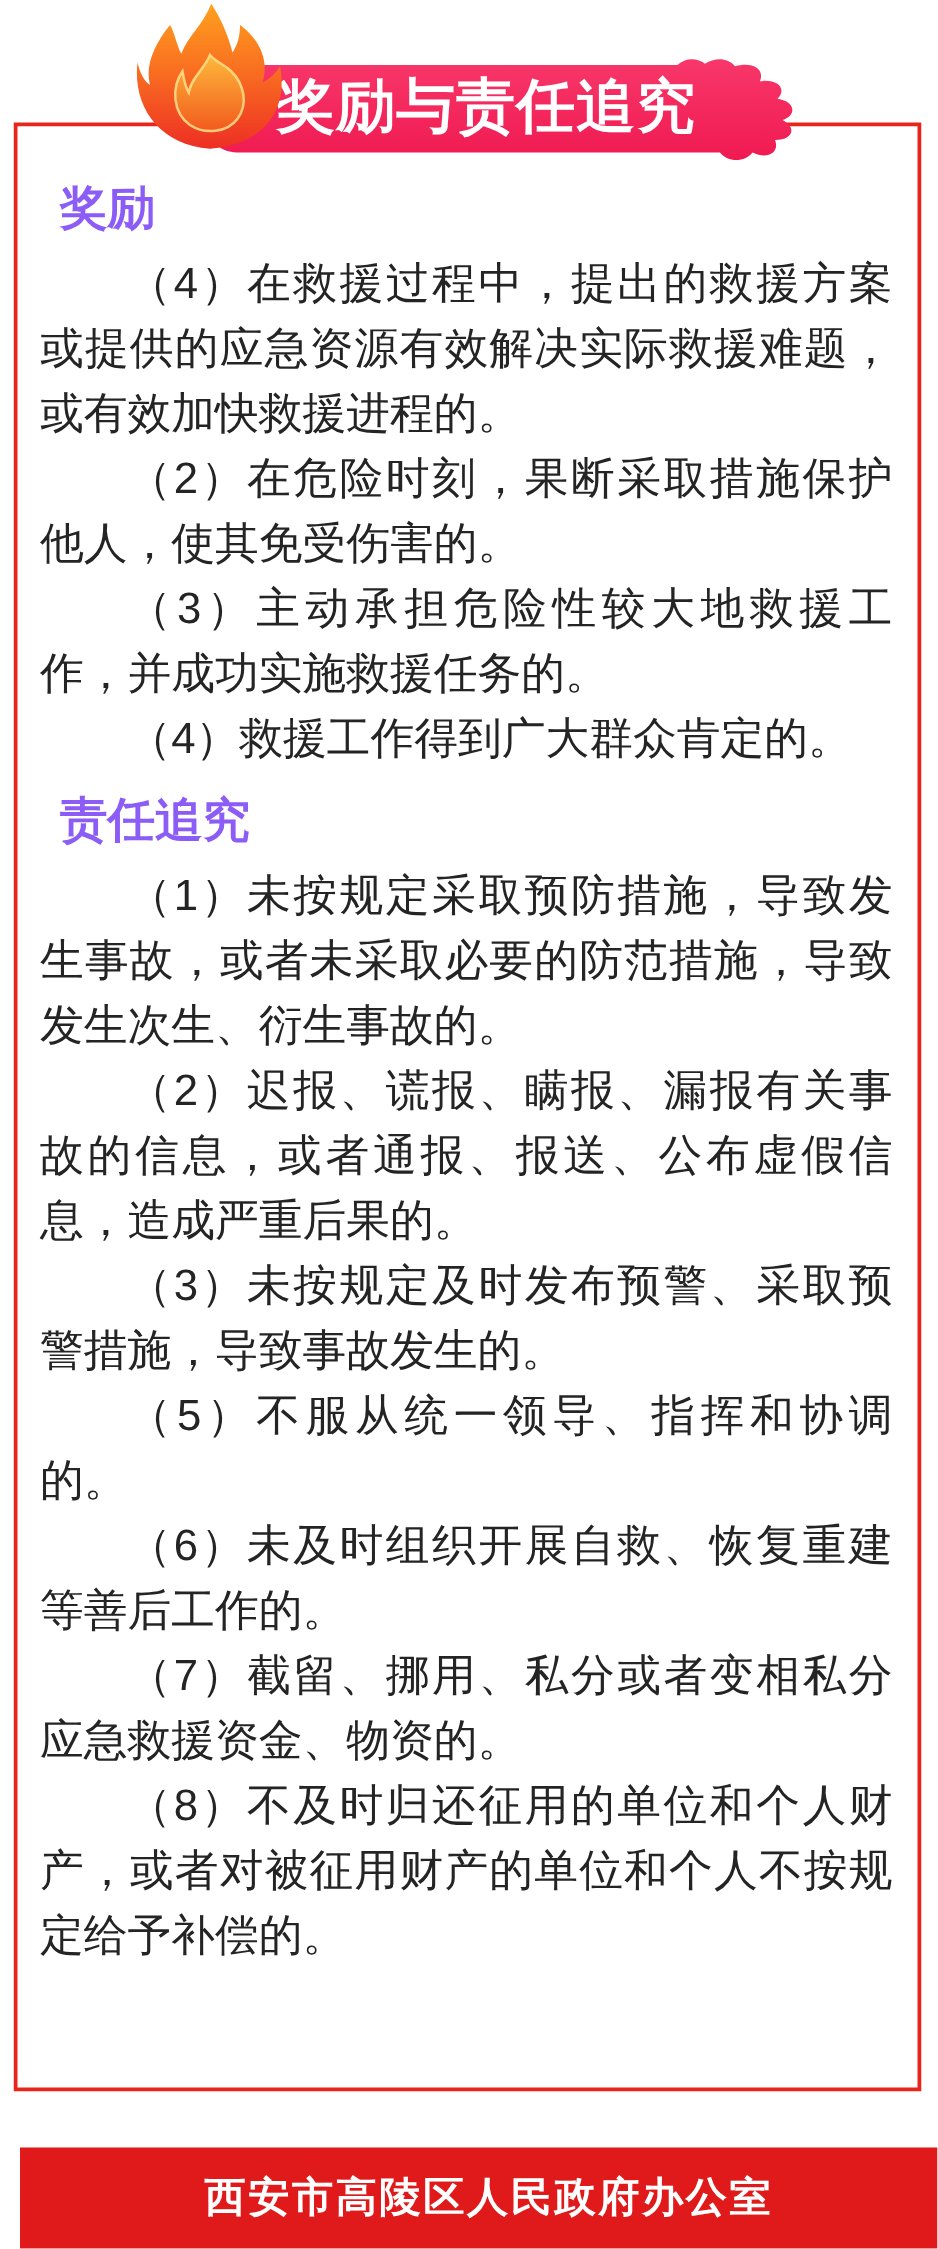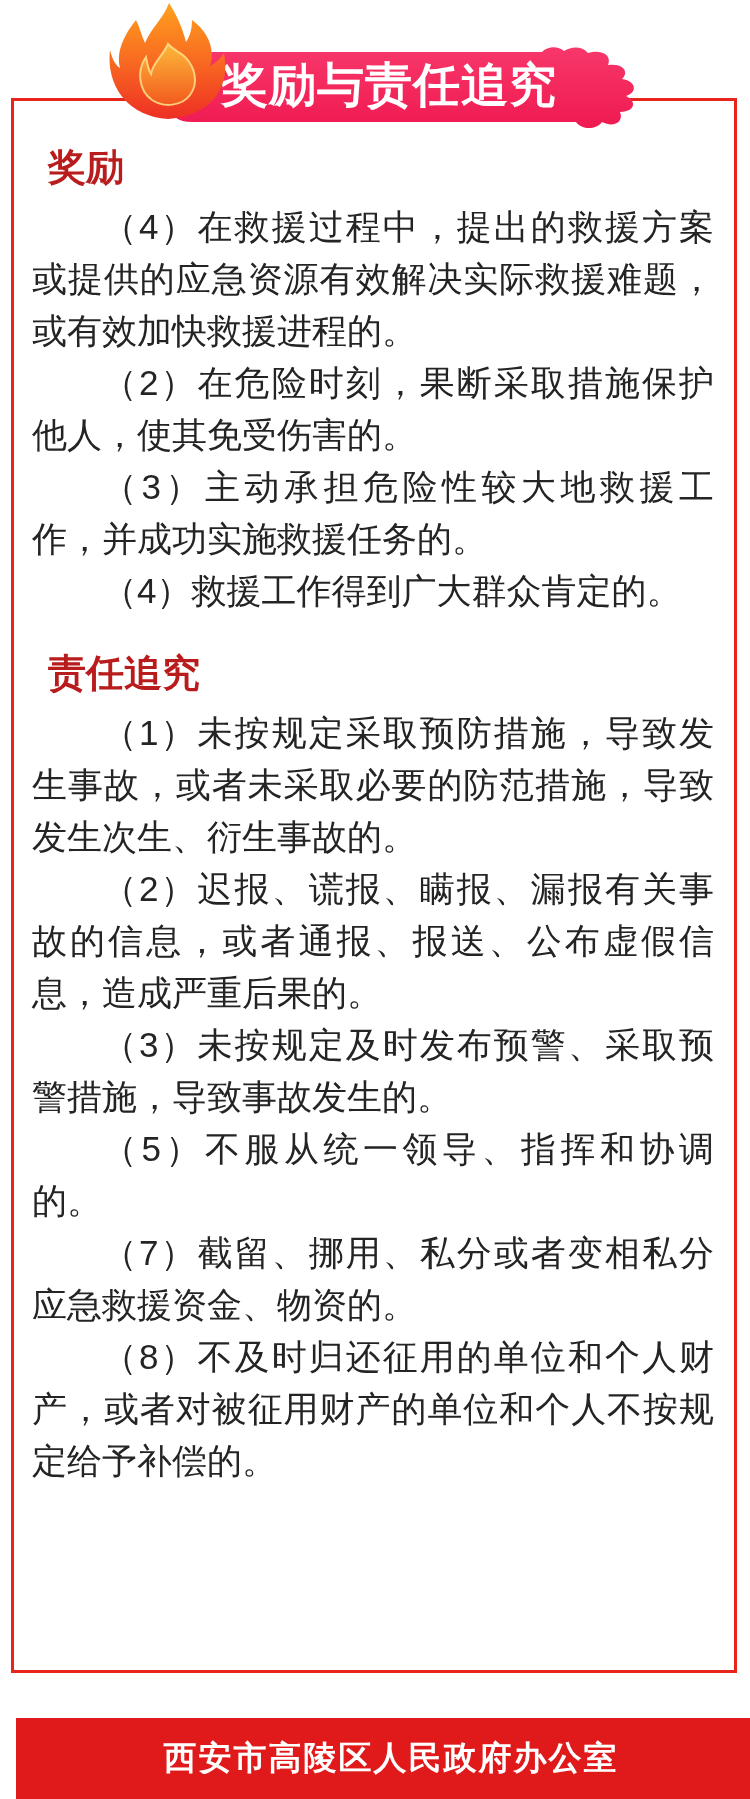--- a/index.html
+++ b/index.html
@@ -59,24 +59,24 @@
     box-sizing: content-box;
   }
   .card-content {
     padding: 44px 20px 0 18px;
   }
   .section-heading {
     margin: 0 0 12px 16px;
     font-size: 38px;
     line-height: 44px;
     font-weight: 700;
-    color: #b91c1c;
+    color: #8b5cf6;
   }
   .section-heading.second {
-    margin-top: 34px;
+    margin-top: 18px;
   }
   .card-content p {
     margin: 0;
     font-size: 35px;
     line-height: 52px;
     color: #242424;
     text-align: justify;
     text-indent: 2em;
     word-break: break-all;
   }
@@ -175,20 +175,21 @@
       <p>（4）在救援过程中，提出的救援方案或提供的应急资源有效解决实际救援难题，或有效加快救援进程的。</p>
       <p>（2）在危险时刻，果断采取措施保护他人，使其免受伤害的。</p>
       <p>（3）主动承担危险性较大地救援工作，并成功实施救援任务的。</p>
       <p>（4）救援工作得到广大群众肯定的。</p>
 
       <h2 class="section-heading second">责任追究</h2>
       <p>（1）未按规定采取预防措施，导致发生事故，或者未采取必要的防范措施，导致发生次生、衍生事故的。</p>
       <p>（2）迟报、谎报、瞒报、漏报有关事故的信息，或者通报、报送、公布虚假信息，造成严重后果的。</p>
       <p>（3）未按规定及时发布预警、采取预警措施，导致事故发生的。</p>
       <p>（5）不服从统一领导、指挥和协调的。</p>
+      <p>（6）未及时组织开展自救、恢复重建等善后工作的。</p>
       <p>（7）截留、挪用、私分或者变相私分应急救援资金、物资的。</p>
       <p>（8）不及时归还征用的单位和个人财产，或者对被征用财产的单位和个人不按规定给予补偿的。</p>
 
     </div>
   </div>
 
   <div class="footer">
     <span>西安市高陵区人民政府办公室</span>
   </div>
 

